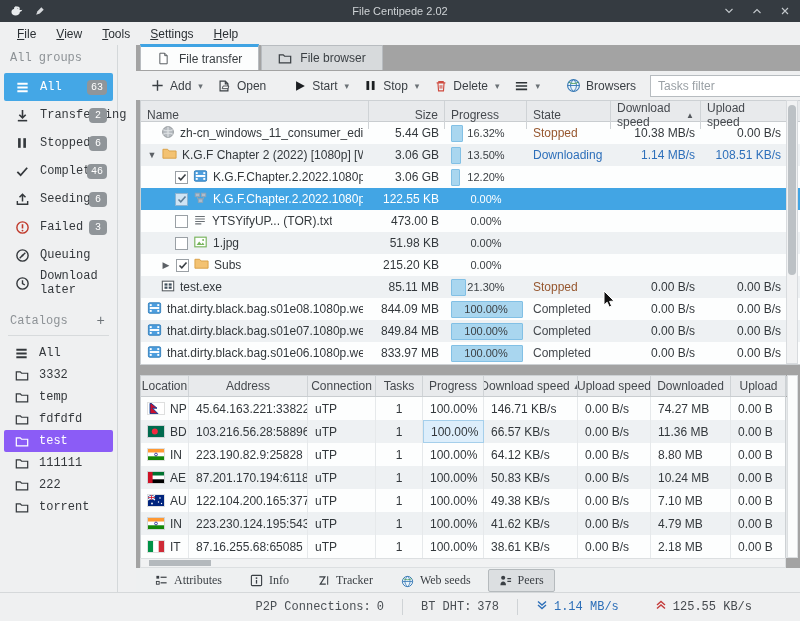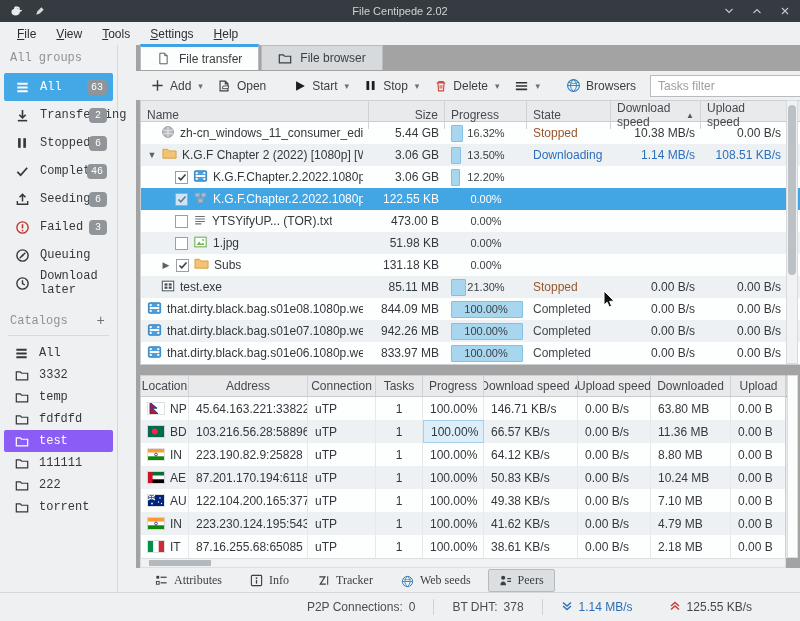--- a/index.html
+++ b/index.html
@@ -93,21 +93,21 @@
   .hscroll { position:absolute; left:4px; top:513px; width:646px; height:10px; background:#f1f2f3; border:1px solid #dcdfe1; }
   .hscroll .thumb { position:absolute; top:1px; bottom:1px; left:8px; width:62px; background:#b4b9bd; }
 
   
   .btabs { position:absolute; left:0; right:0; top:523px; height:25px; display:flex; align-items:center; gap:6px; padding-left:8px; background:#eef0f1; }
   .btab { display:flex; align-items:center; gap:6px; padding:3px 10px; color:#3a3f44; border:1px solid transparent; border-radius:2px;font-family:Liberation Serif, serif; }
   .btab.on { background:#dcdfe1; border-color:#b5babd; }
   .btab .gi { width:13px; height:13px; display:flex; }
 
   
-  .statusbar { position:absolute; left:0; right:0; bottom:0; height:29px; background:#eff0f1; border-top:1px solid #d5d8da; display:flex; align-items:center; justify-content:flex-end; gap:0; padding-right:30px; color:#4a4f54; }
+  .statusbar { position:absolute; left:0; right:0; bottom:0; height:29px; background:#eff0f1; border-top:1px solid #d5d8da; display:flex; align-items:center; justify-content:flex-end; gap:0; padding-right:30px; color:#4a4f54;font-family:Liberation Mono, monospace; }
   .sb-item { display:flex; align-items:center; gap:6px; padding:0 18px; }
   .sb-sep { width:1px; height:16px; background:#cfd3d6; }
   .sb-down { color:#2d6fb8; }
   .sb-up { color:#45494e; }
 
   .cursor { position:absolute; left:603px; top:290px; z-index:50; pointer-events:none; }
 </style>
 </head>
 <body>
 
@@ -574,21 +574,21 @@
                 <svg viewBox="0 0 10 10">
                   <path d="M1.5 5.5l2.3 2.3L8.5 2.5" fill="none" stroke="#3a3f44" stroke-width="1.6"></path>
                 </svg>
               </span>
               <span class="gi"><svg viewBox="0 0 16 16" width="15" height="15">
                   <path d="M1 3.5h5l1.5 1.8H15V13H1z" fill="#f3c272" stroke="#d9a045" stroke-width="1"></path>
                 </svg></span>
               <span style="overflow: hidden; text-overflow: clip;">Subs</span>
             </div>
             <div class="tc r">
-              <span>131.18 KB</span>
+              <span>215.20 KB</span>
             </div>
             <div class="tc">
               <span class="pwrap">
                 <span class="ptxt">0.00%</span>
               </span>
             </div>
             <div class="tc"></div>
             <div class="tc r"></div>
             <div class="tc r"></div>
           </div>
@@ -647,21 +647,21 @@
                   <rect x="1" y="2" width="14" height="12" rx="1.5" fill="#4d9ede" stroke="#2f7cb8"></rect>
                   <rect x="2.6" y="3.6" width="2.2" height="2.2" fill="#fff"></rect>
                   <rect x="2.6" y="10.2" width="2.2" height="2.2" fill="#fff"></rect>
                   <rect x="11.2" y="3.6" width="2.2" height="2.2" fill="#fff"></rect>
                   <rect x="11.2" y="10.2" width="2.2" height="2.2" fill="#fff"></rect>
                   <rect x="2.6" y="6.9" width="10.8" height="2.2" fill="#fff"></rect>
                 </svg></span>
               <span style="overflow: hidden; text-overflow: clip;">that.dirty.black.bag.s01e07.1080p.web.h264-···</span>
             </div>
             <div class="tc r">
-              <span>942.26 MB</span>
+              <span>849.84 MB</span>
             </div>
             <div class="tc">
               <span class="pwrap">
                 <span class="pfill" style="width: 72px;"></span>
                 <span class="ptxt">100.00%</span>
               </span>
             </div>
             <div class="tc st-completed">Completed</div>
             <div class="tc r">0.00 B/s</div>
             <div class="tc r">0.00 B/s</div>
@@ -736,21 +736,21 @@
                   <path d="M2 0.3h1.2L9 5.2H4.5L10 10.7H2z" fill="#c8102e" stroke="#003893" stroke-width="0.9"></path>
                 </svg></span>
               <span>NP</span>
             </div>
             <div class="pc">45.64.163.221:33822</div>
             <div class="pc">uTP</div>
             <div class="pc c">1</div>
             <div class="pc">100.00%</div>
             <div class="pc">146.71 KB/s</div>
             <div class="pc">0.00 B/s</div>
-            <div class="pc">63.80 MB</div>
+            <div class="pc">74.27 MB</div>
             <div class="pc">0.00 B</div>
           </div>
           <div class="prow alt">
             <div class="pc">
               <span class="flag"><svg viewBox="0 0 16 11" width="16" height="11">
                   <rect width="16" height="11" fill="#006a4e"></rect>
                   <circle cx="6.8" cy="5.5" r="3" fill="#f42a41"></circle>
                 </svg></span>
               <span>BD</span>
             </div>

